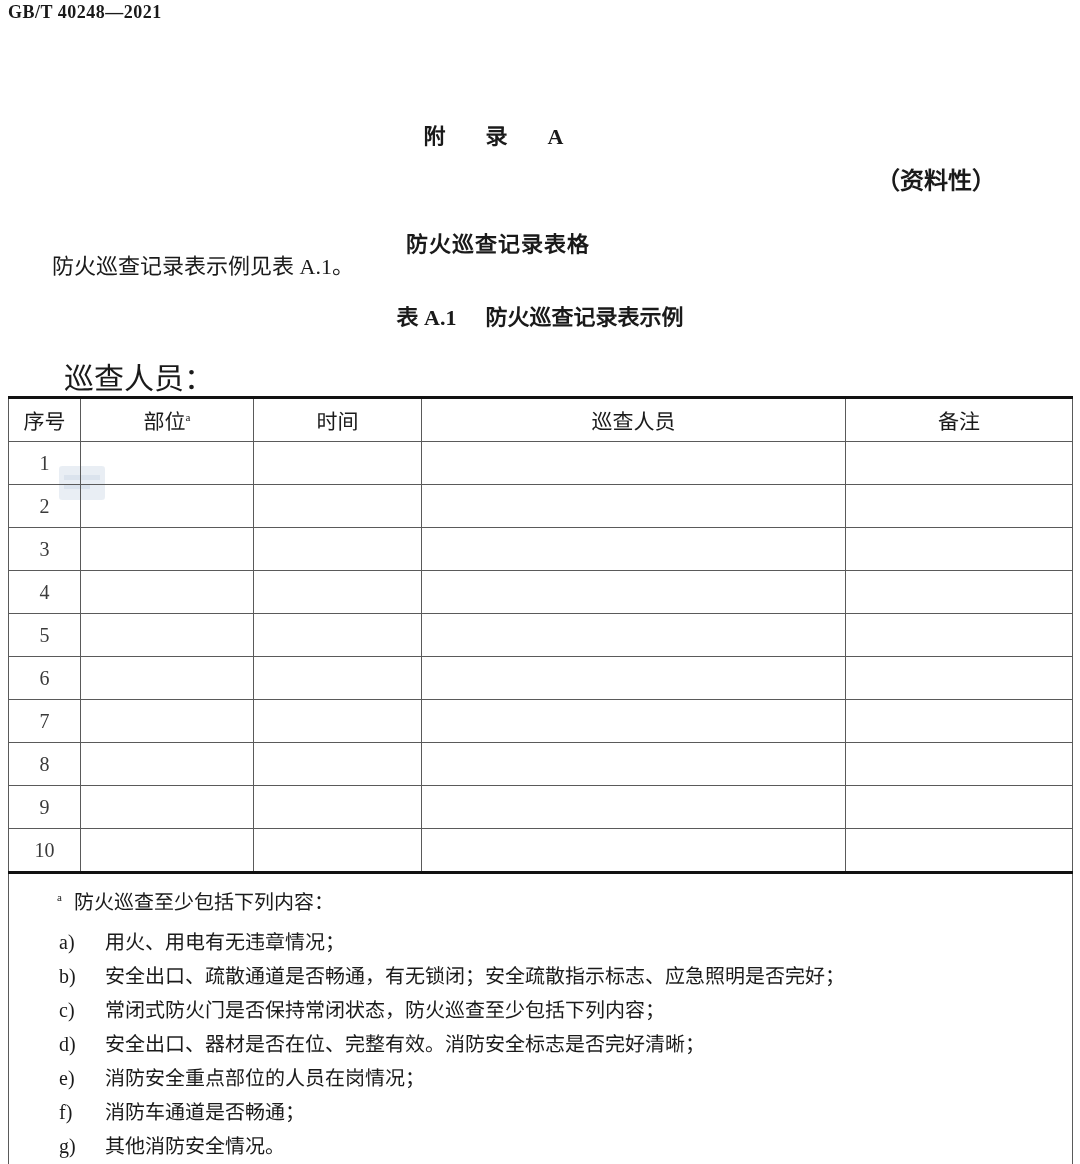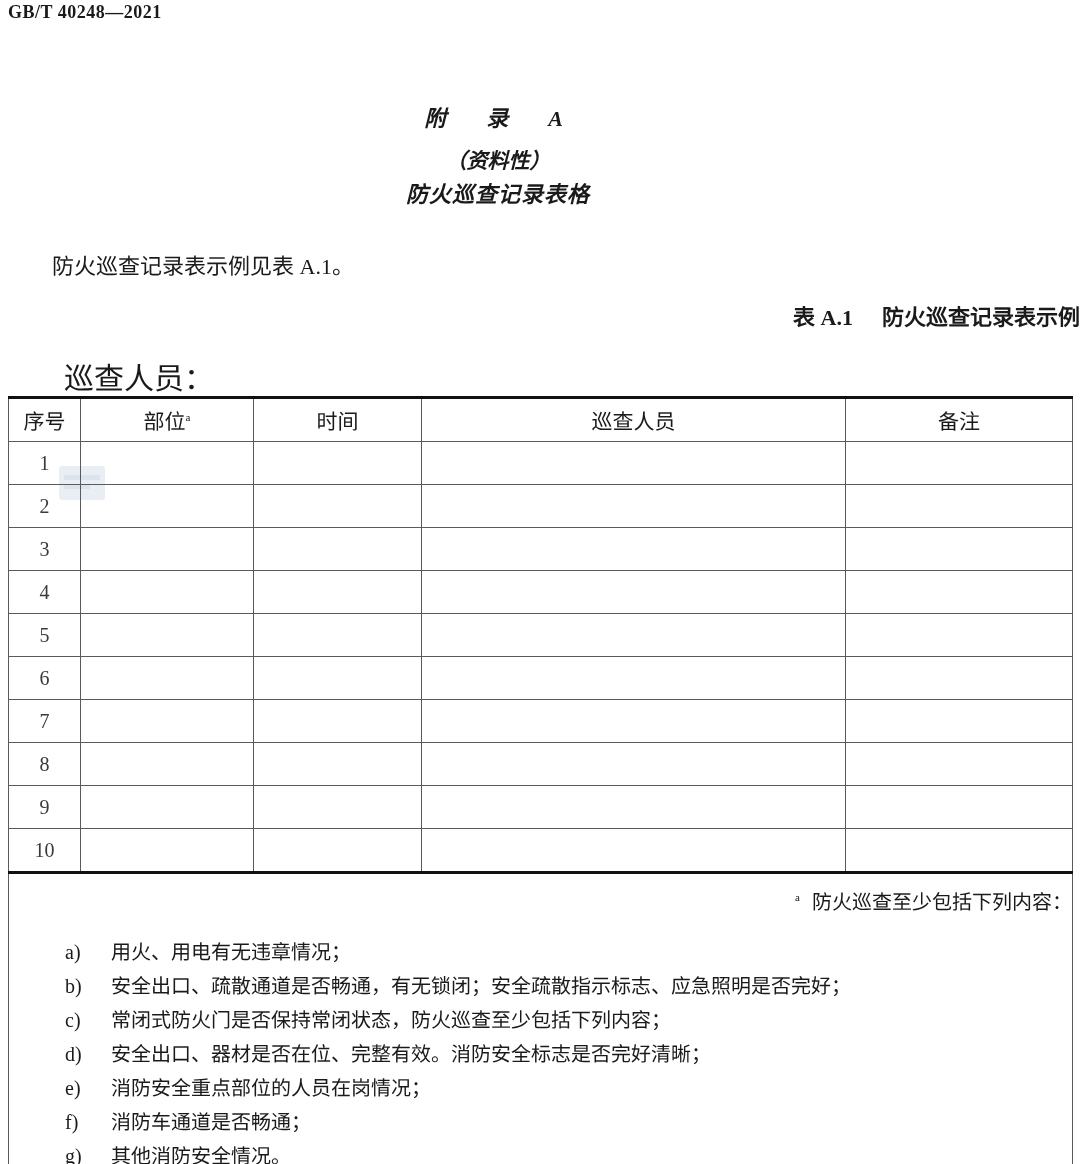--- a/index.html
+++ b/index.html
@@ -24,64 +24,64 @@
     font-family: "Liberation Serif", "DejaVu Serif", serif;
     font-weight: bold;
     font-size: 18px;
     letter-spacing: 0.5px;
     white-space: nowrap;
   }
 
   
   .annex-block {
     position: absolute;
-    top: 102px;
+    top: 120px;
     left: 0;
     width: 996px;
     text-align: center;
-    font-style: italic;
   }
   .annex-label {
     font-family: "Liberation Serif", "DejaVu Serif", serif;
     font-weight: bold;
     font-size: 22px;
     letter-spacing: 9px;
     line-height: 1.5;
   }
   .annex-kind {
     font-weight: bold;
-    font-size: 21px;
+    font-size: 24px;
     line-height: 1.55;
     margin-top: 10px;
+    text-align: right;
   }
   .annex-name {
     font-weight: bold;
     font-size: 22px;
     letter-spacing: 1px;
     line-height: 1.55;
-    margin-top: 0;
+    margin-top: 28px;
   }
 
   
   .intro-para {
     position: absolute;
     top: 252px;
     left: 52px;
     font-size: 22px;
     line-height: 1.4;
     white-space: nowrap;
   }
 
   
   .table-caption {
     position: absolute;
     top: 303px;
     left: 0;
     width: 1080px;
-    text-align: right;
+    text-align: center;
     font-weight: bold;
     font-size: 22px;
     line-height: 1.35;
     white-space: nowrap;
   }
   .table-caption .cap-gap { display: inline-block; width: 18px; }
 
   
   .inspector-line {
     position: absolute;
@@ -157,32 +157,31 @@
     border-bottom: 3px solid #111111 !important;
     height: 290px;
     vertical-align: top;
     padding: 18px 0 0 0 !important;
   }
   .footnote-head {
     font-size: 20px;
     line-height: 1.0;
     padding-left: 48px;
     white-space: nowrap;
-    margin-bottom: 30px;
-    text-align: right;
+    margin-bottom: 20px;
   }
   .footnote-head .fn-mark {
     font-size: 11px;
     vertical-align: super;
     line-height: 0;
     margin-right: 12px;
   }
   .fn-list {
     list-style: none;
-    margin: 10px;
+    margin: 4px;
     padding: 0;
   }
   .fn-list li {
     font-size: 20px;
     line-height: 1.0;
     padding-left: 46px;
     margin-bottom: 14px;
     white-space: nowrap;
   }
   .fn-list li .fn-idx {

